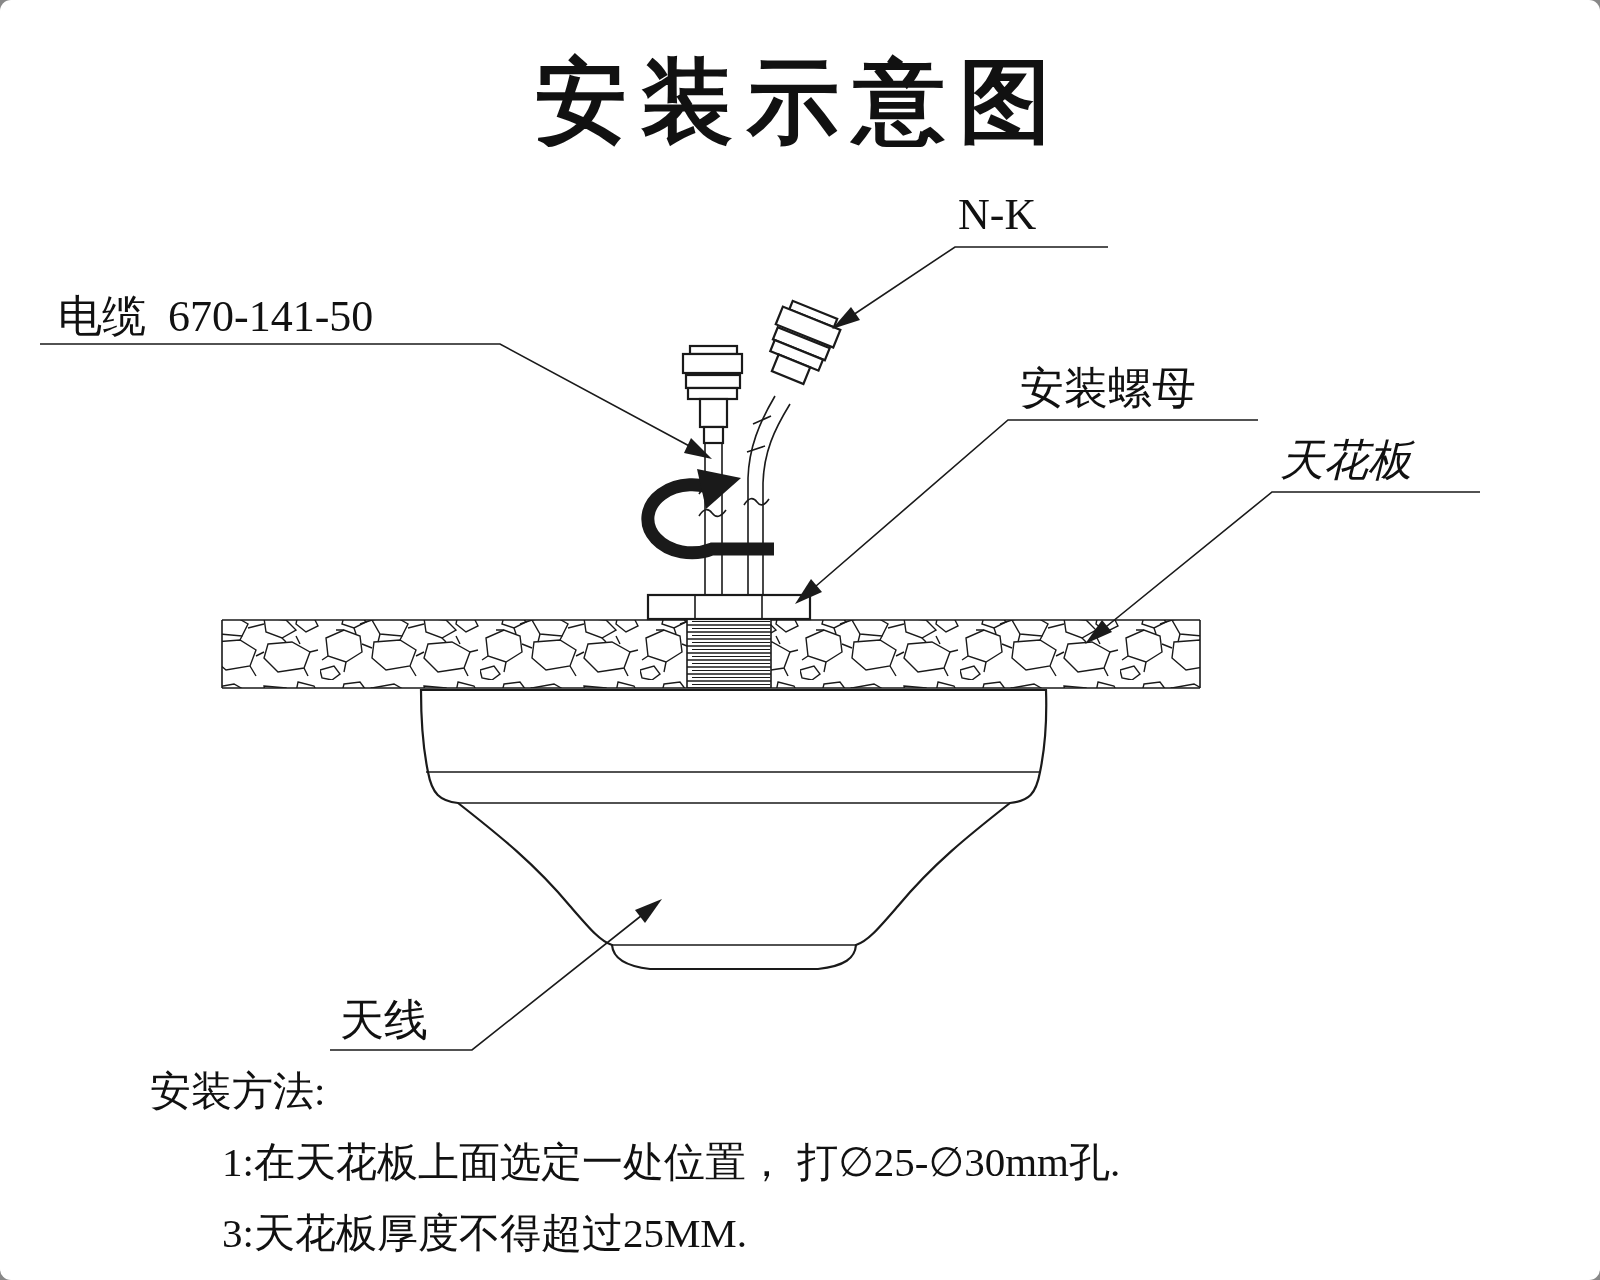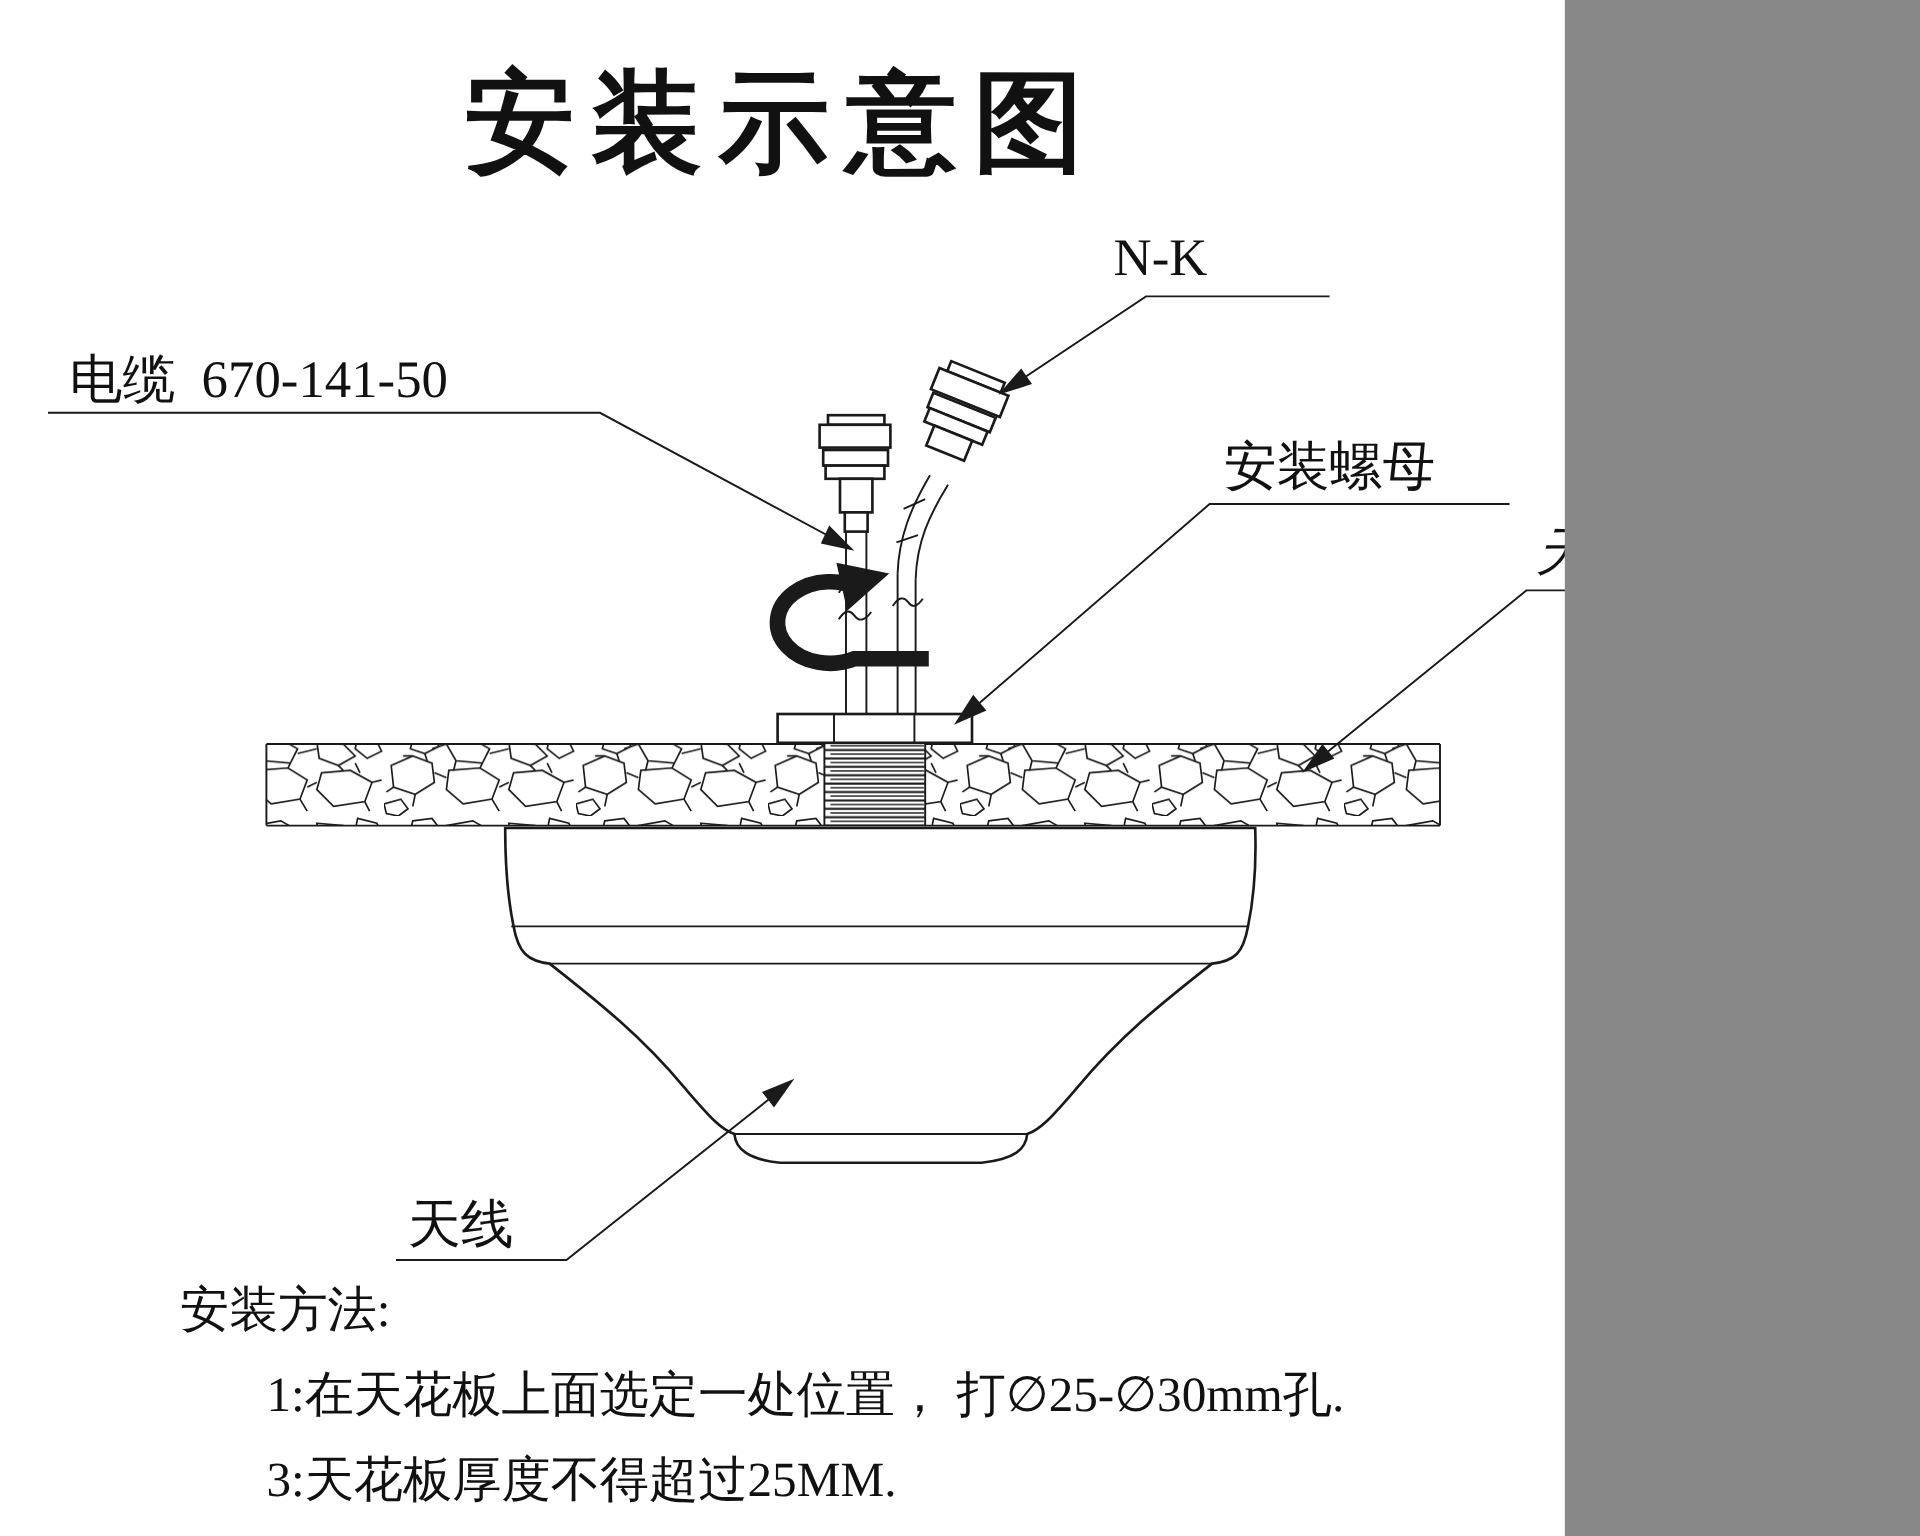--- a/index.html
+++ b/index.html
@@ -3,22 +3,22 @@
 <meta charset="utf-8">
 <style>
   :root{
     --line:#1a1a1a;
     --bg:#ffffff;
     --band-bg:#f2c6ea;
     --band-hatch:#bb5cad;
     --text:#111111;
   }
   html,body{margin:0;padding:0;background:#888;}
-  .stage{position:relative;width:1304px;height:1280px;background:var(--bg);overflow:hidden;
-         font-family:"Liberation Serif", serif;color:var(--text);}
+  .stage{position:relative;width:1600px;height:1280px;background:var(--bg);overflow:hidden;
+         font-family:"Liberation Serif", serif;color:var(--text);border-radius:11px;}
   svg.art{position:absolute;left:0;top:0;width:1600px;height:1280px;}
   .ln{stroke:var(--line);stroke-width:1.6;fill:none;}
   .ln2{stroke:var(--line);stroke-width:2.2;fill:none;}
   .wfill{fill:#ffffff;}
   .arrow{fill:var(--line);stroke:none;}
   .thick{stroke:var(--line);stroke-width:13;fill:none;}
   .peb path{stroke:var(--line);stroke-width:1.4;fill:none;}
   .thr1{stroke:var(--line);stroke-width:1.7;fill:none;}
   .thr2{stroke:var(--line);stroke-width:1.1;fill:none;}
   .band-bg{fill:var(--band-bg);}
@@ -143,21 +143,21 @@
       <polygon class="arrow" points="1085,644 1102,620 1112,632"></polygon>
     </g>
     <g>
       <path class="ln" d="M330,1050 H472 L656,904"></path>
       <polygon class="arrow" points="662,899 645,923 635,910"></polygon>
     </g>
   </svg>
 
   <div class="title">安装示意图</div>
 
-  <div class="lbl cn44" style="left:928px;top:192px;">N-K</div>
+  <div class="lbl cn44" style="left:958px;top:192px;">N-K</div>
 
   <div class="lbl cn44" style="left:58px;top:294px;">电缆  670-141-50</div>
 
   <div class="lbl cn44" style="left:1020px;top:366px;">安装螺母</div>
 
   <div class="lbl cn44" style="left:1280px;top:438px;font-style:italic;">天花板</div>
 
   <div class="lbl cn44" style="left:340px;top:998px;">天线</div>
 
   <div class="instr">

